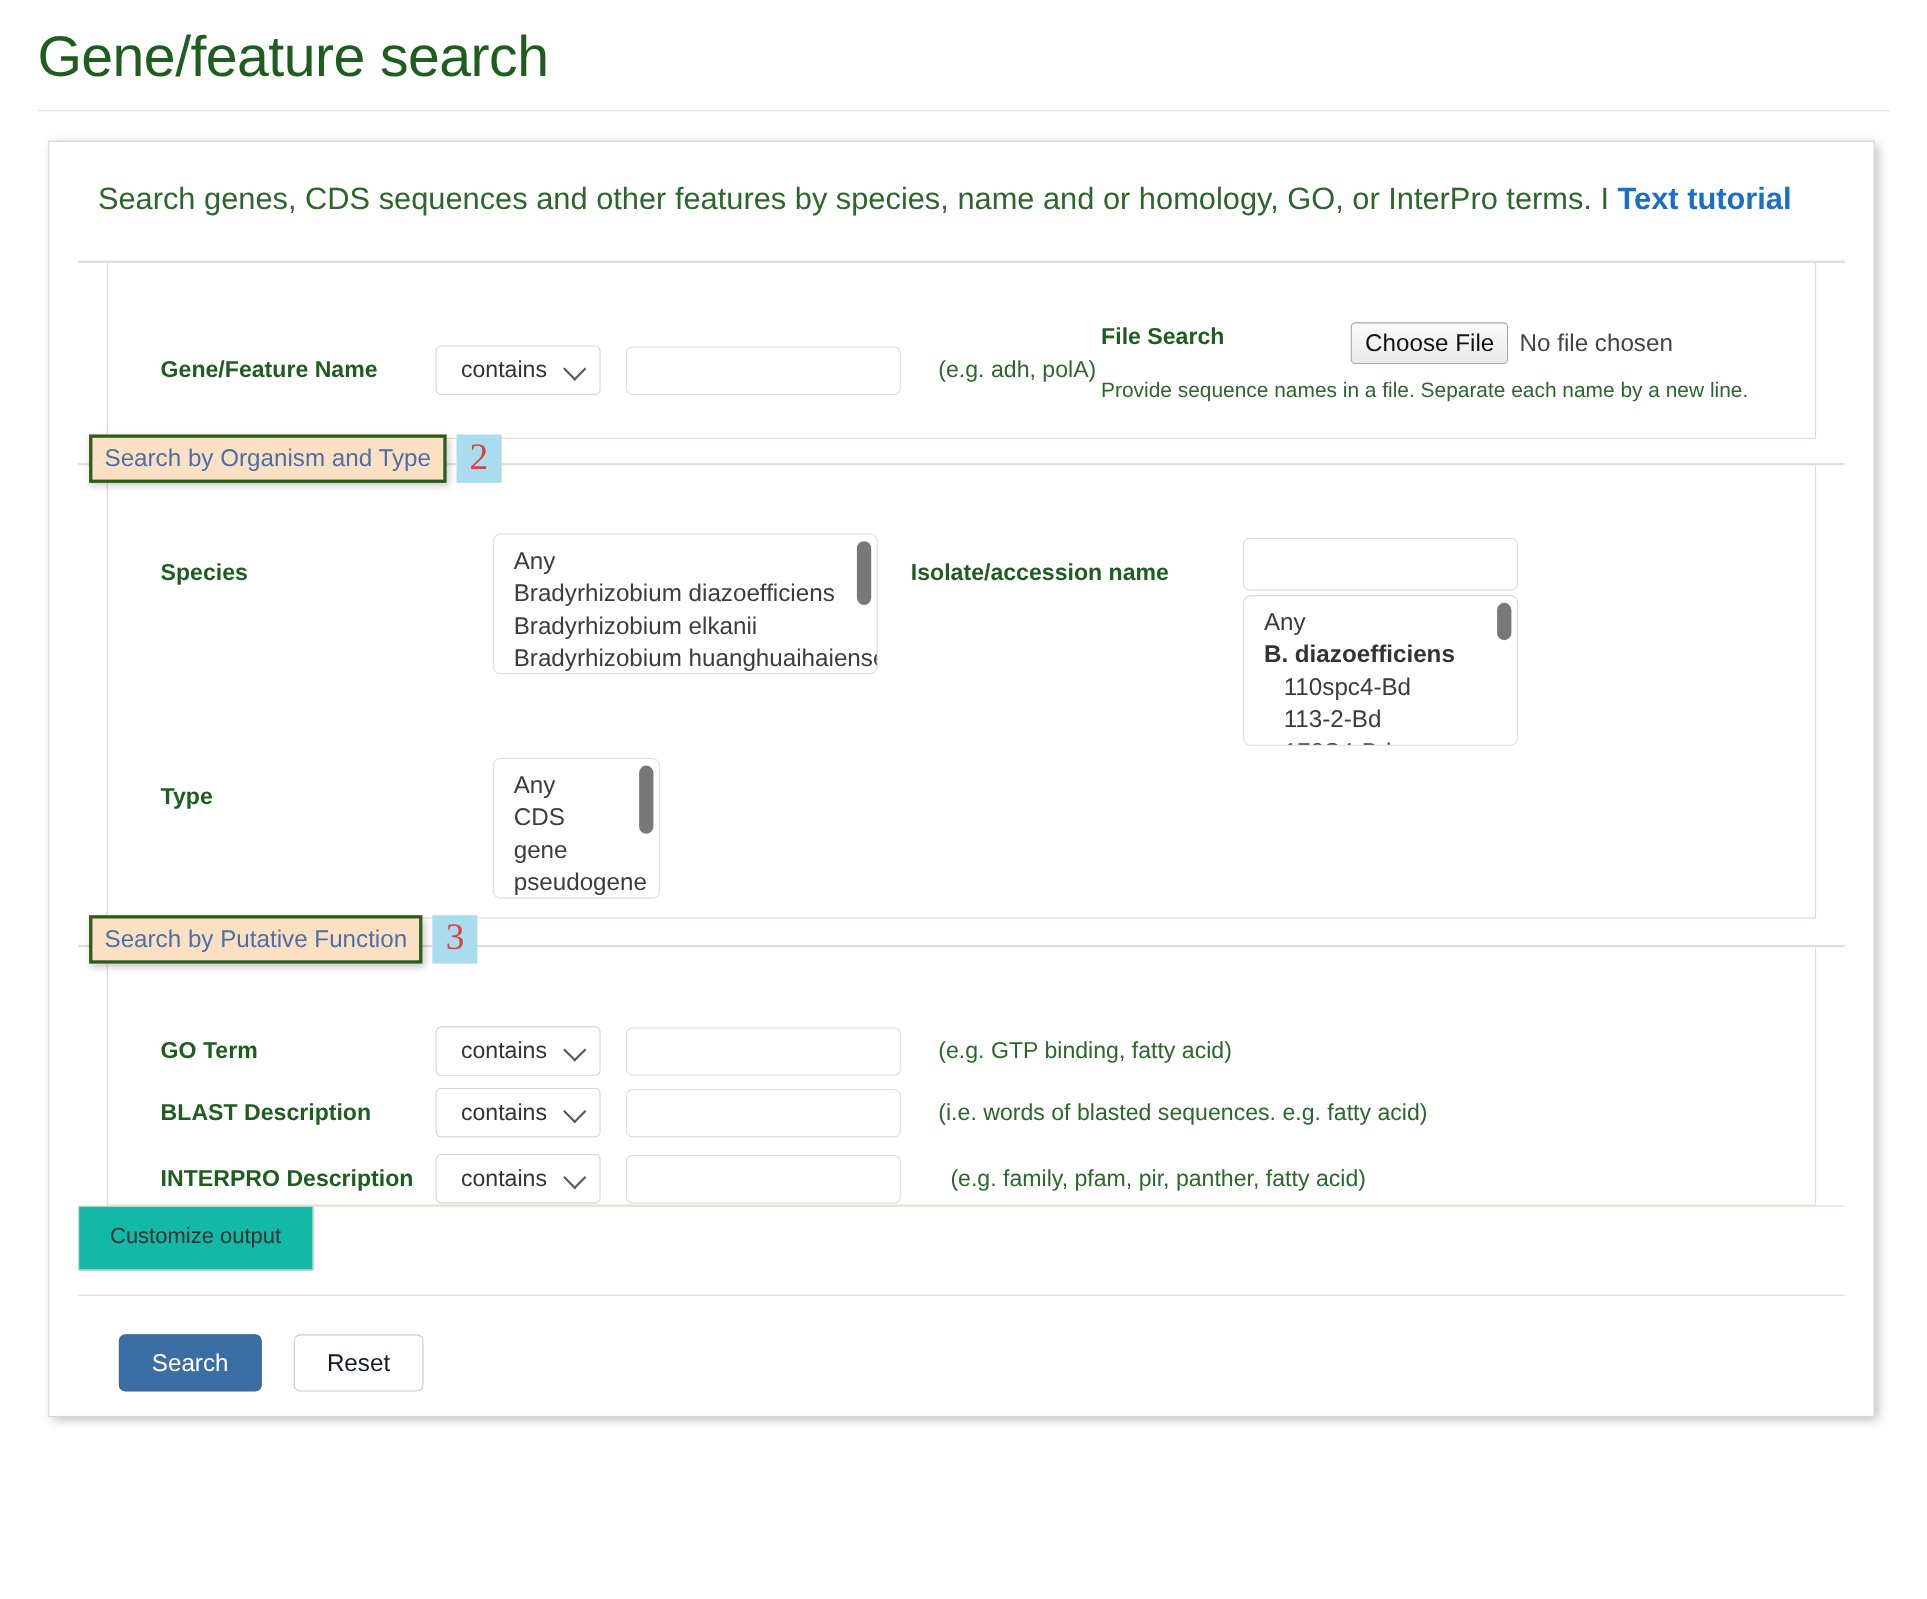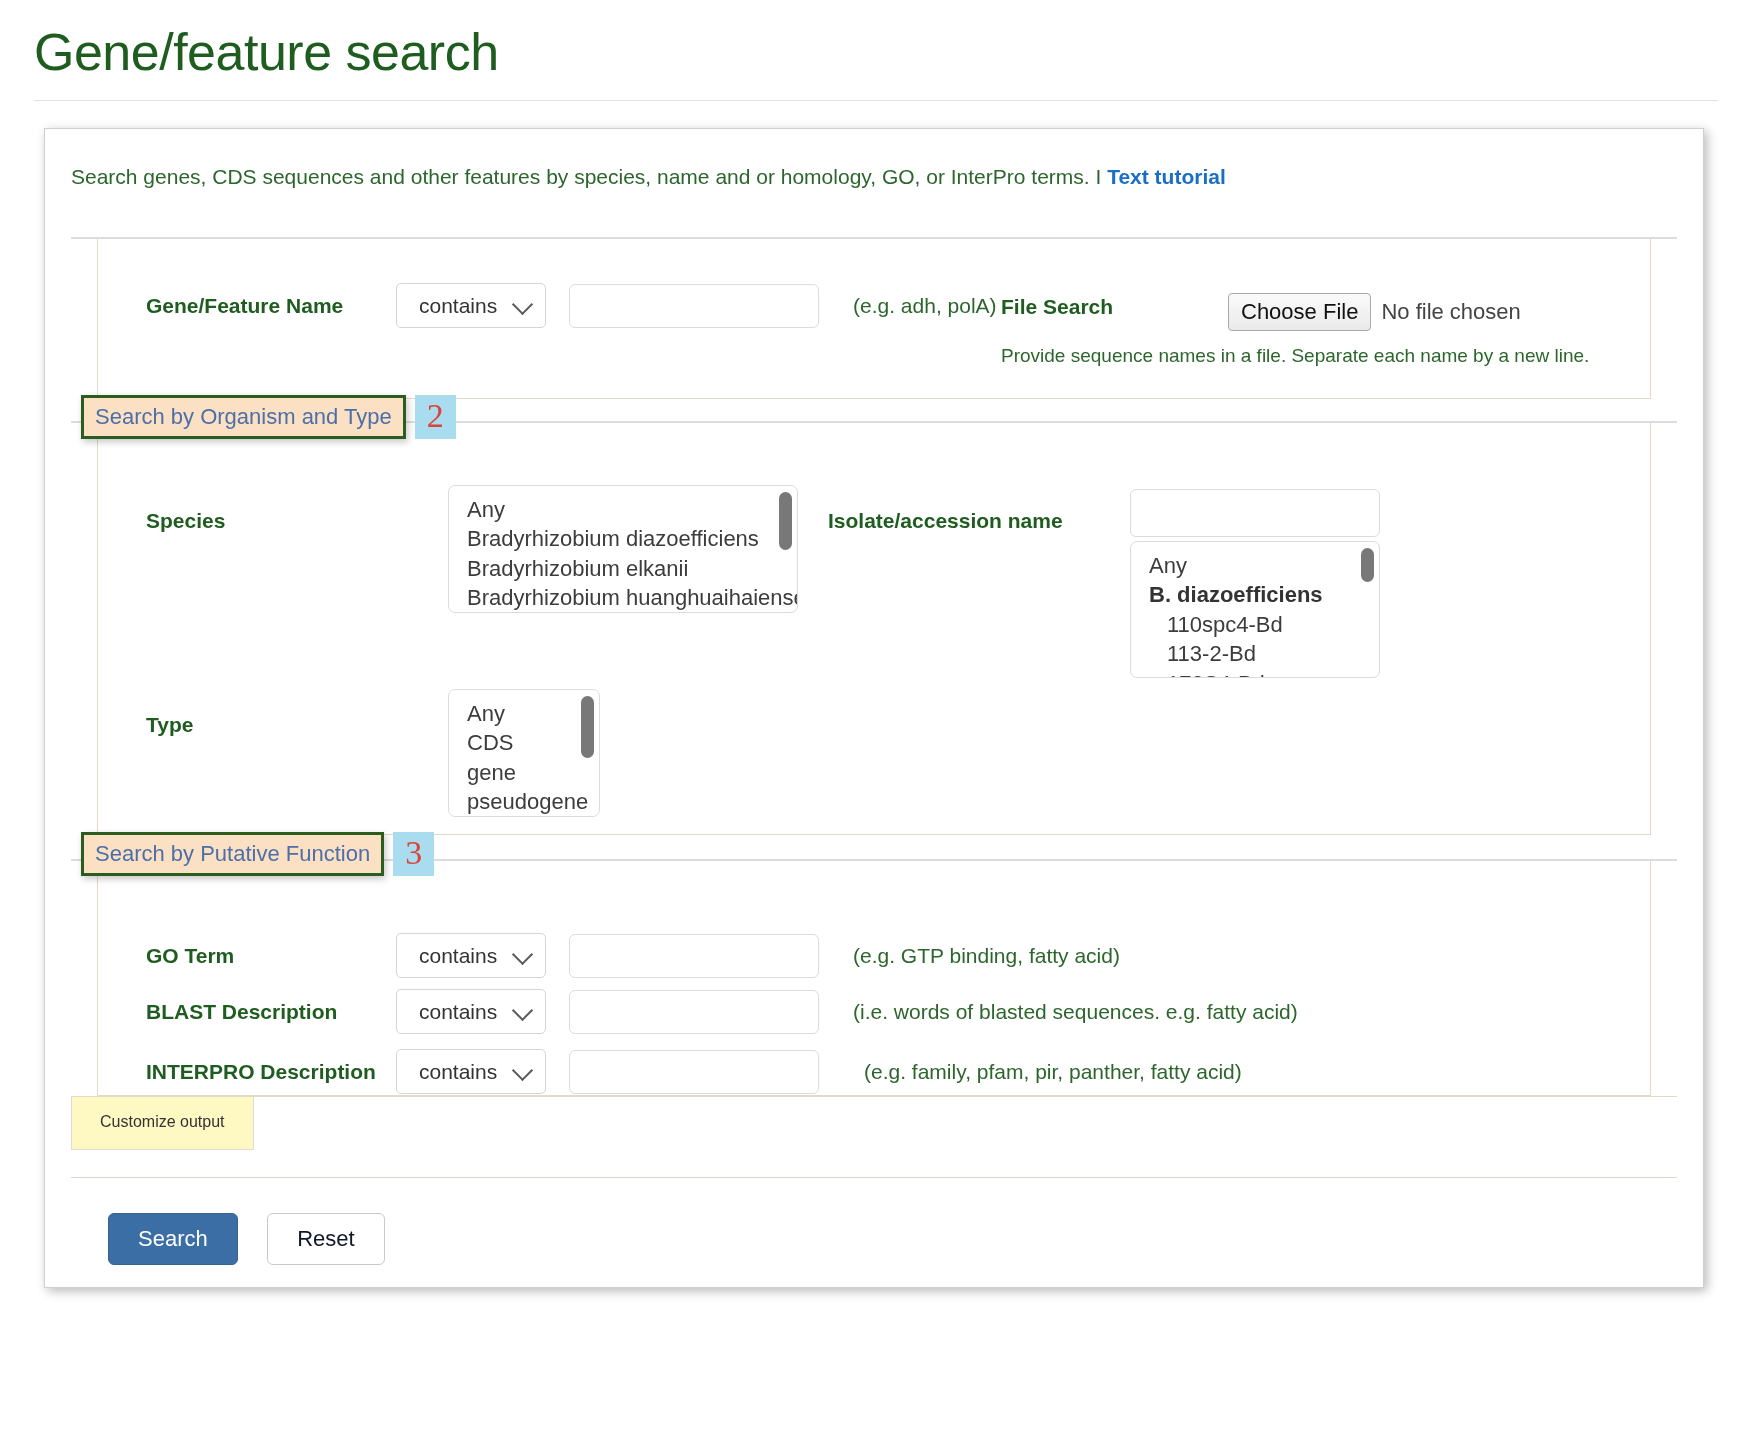--- a/index.html
+++ b/index.html
@@ -43,23 +43,23 @@
   }
   .panel-inner {
     position: absolute;
     left: 0; top: 0; right: 0; bottom: 0;
     background: #ffffff;
     overflow: hidden;
   }
 
   
   .intro {
-    font-size: 21px;
+    font-size: 28px;
     color: #2c662c;
-    padding: 36px 0 0 26px;
+    padding: 36px 0 0 44px;
   }
   .intro a {
     color: #1a6fc4;
     font-weight: bold;
     text-decoration: none;
   }
 
   
   .section {
     position: relative;
@@ -210,24 +210,24 @@
 
   
   .tabstrip {
     position: absolute;
     left: 26px;
     right: 26px;
     border-top: 1px solid #e6d8c6;
   }
   .tab {
     display: inline-block;
-    background: #fef9c3;
+    background: #14b8a6;
     border: 1px solid #e0dbd4;
     border-top: none;
-    font-size: 16px;
+    font-size: 20px;
     color: #333;
     padding: 16px 28px 18px 28px;
   }
   .btn {
     font-size: 22px;
     border-radius: 6px;
     padding: 12px 29px;
     font-family: "Liberation Sans", sans-serif;
     cursor: pointer;
   }
@@ -257,21 +257,21 @@
   <div class="panel-inner">
 
     <div class="intro">
       <span>Search genes, CDS sequences and other features by species, name and or homology, GO, or InterPro terms. I </span><a href="#">Text tutorial</a>
     </div>
 
     <div class="sec-hr" style="top:108px;"></div>
 
     <div class="section" style="position:absolute; left:26px; right:26px; top:110px; height:160px; border-top:none;">
 
-      <div class="row" style="position:absolute; left:48px; top:44px;">
+      <div class="row" style="position:absolute; left:48px; top:75px;">
         <div class="fld-label" style="width:250px;">Gene/Feature Name</div>
         <div class="sel-wrap">
           <select class="op" style="width:150px;">
             <option>contains</option>
           </select>
           <span class="chev"></span>
         </div>
         <input class="txt" style="width: 250px; margin-left: 23px;" value="">
         <div class="hint" style="margin-left:34px;">(e.g. adh, polA)</div>
       </div>

